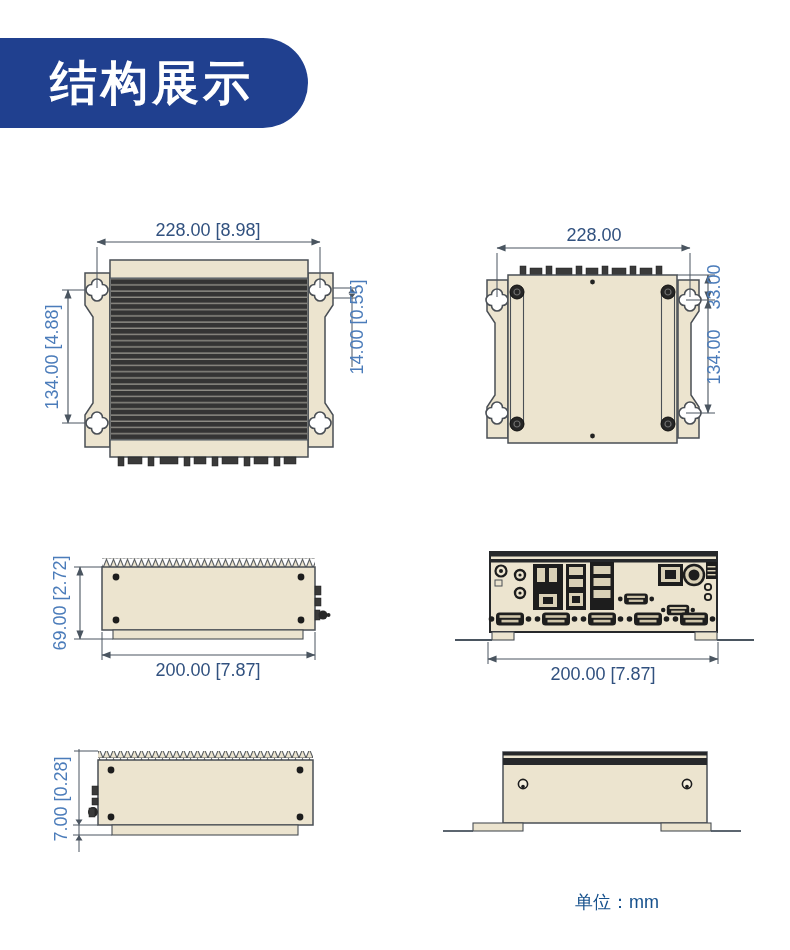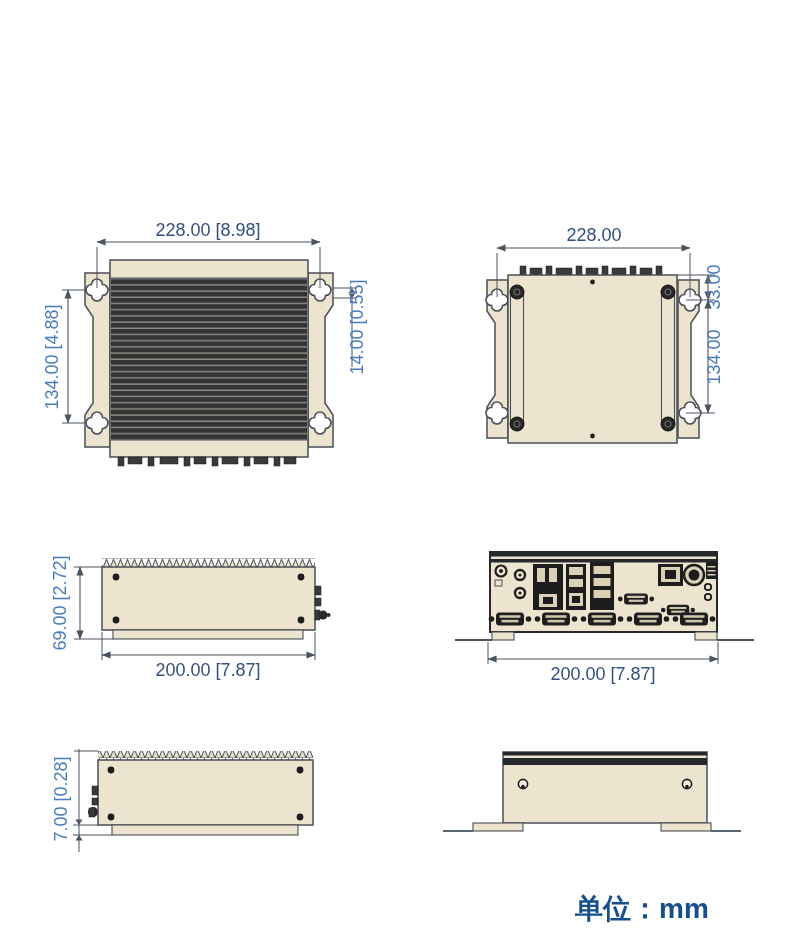--- a/index.html
+++ b/index.html
@@ -4,21 +4,21 @@
 <style>
   html,body{margin:0;padding:0;background:#fff;}
   #page{position:relative;width:790px;height:950px;background:#fff;overflow:hidden;
         font-family:"Liberation Sans",sans-serif;}
   .badge{position:absolute;left:0;top:38px;width:308px;height:90px;background:#20408f;
          border-radius:0 45px 45px 0;display:flex;align-items:center;padding-left:50px;
          box-sizing:border-box;}
   .badge span{color:#fff;font-size:47px;font-weight:bold;letter-spacing:4px;
          font-family:"Liberation Sans",sans-serif;}
   .fig{position:absolute;}
-  .unit{position:absolute;left:575px;top:890px;font-size:28px;font-weight:bold;color:#15508c;}
+  .unit{position:absolute;left:575px;top:890px;font-size:18px;font-weight:normal;color:#15508c;}
   
   .beige{fill:#ece4cf;stroke:#4a4f55;stroke-width:1.5;}
   .beige-thin{fill:#ece4cf;stroke:#4a4f55;stroke-width:1.1;}
   .dark{fill:#3a3a3a;stroke:#1f1f1f;stroke-width:.5;}
   .port-dark{fill:#1d1d1d;}
   .port-in{fill:#d9d0b6;}
   .clover{fill:#ffffff;stroke:#4a4f55;stroke-width:1.6;}
   .dimline{stroke:#4a5560;stroke-width:1.1;fill:none;marker-start:url(#arr);marker-end:url(#arr);}
   .extline{stroke:#4a5560;stroke-width:1;fill:none;}
   .dim{font:18px "Liberation Sans",sans-serif;fill:#31517f;text-anchor:middle;}
@@ -52,20 +52,23 @@
       <g id="db9">
         <circle cx="-18.5" cy="0" r="2.8" fill="#1e1e1e"></circle>
         <circle cx="18.5" cy="0" r="2.8" fill="#1e1e1e"></circle>
         <rect x="-14" y="-6.5" width="28" height="13" rx="3.5" fill="#1e1e1e"></rect>
         <rect x="-10.5" y="-3.8" width="21" height="2.6" fill="#cfc5aa"></rect>
         <rect x="-8.5" y="0.8" width="17" height="2.6" fill="#cfc5aa"></rect>
       </g>
     </defs>
   </svg>
 
+  <div class="badge">
+    <span>结构展示</span>
+  </div>
 
   <svg class="fig" style="left:40px;top:205px" width="330" height="280" viewBox="0 0 330 280">
     <g>
       <path class="beige" d="M70,68 L45,68 L45,100 L53,112 L53,198 L45,210 L45,242 L70,242 Z"></path>
       <use href="#clover" x="57" y="85" class="clover"></use>
       <use href="#clover" x="57" y="218" class="clover"></use>
     </g>
     <g>
       <path class="beige" d="M268,68 L293,68 L293,100 L285,112 L285,198 L293,210 L293,242 L268,242 Z"></path>
       <use href="#clover" x="280" y="85" class="clover"></use>

